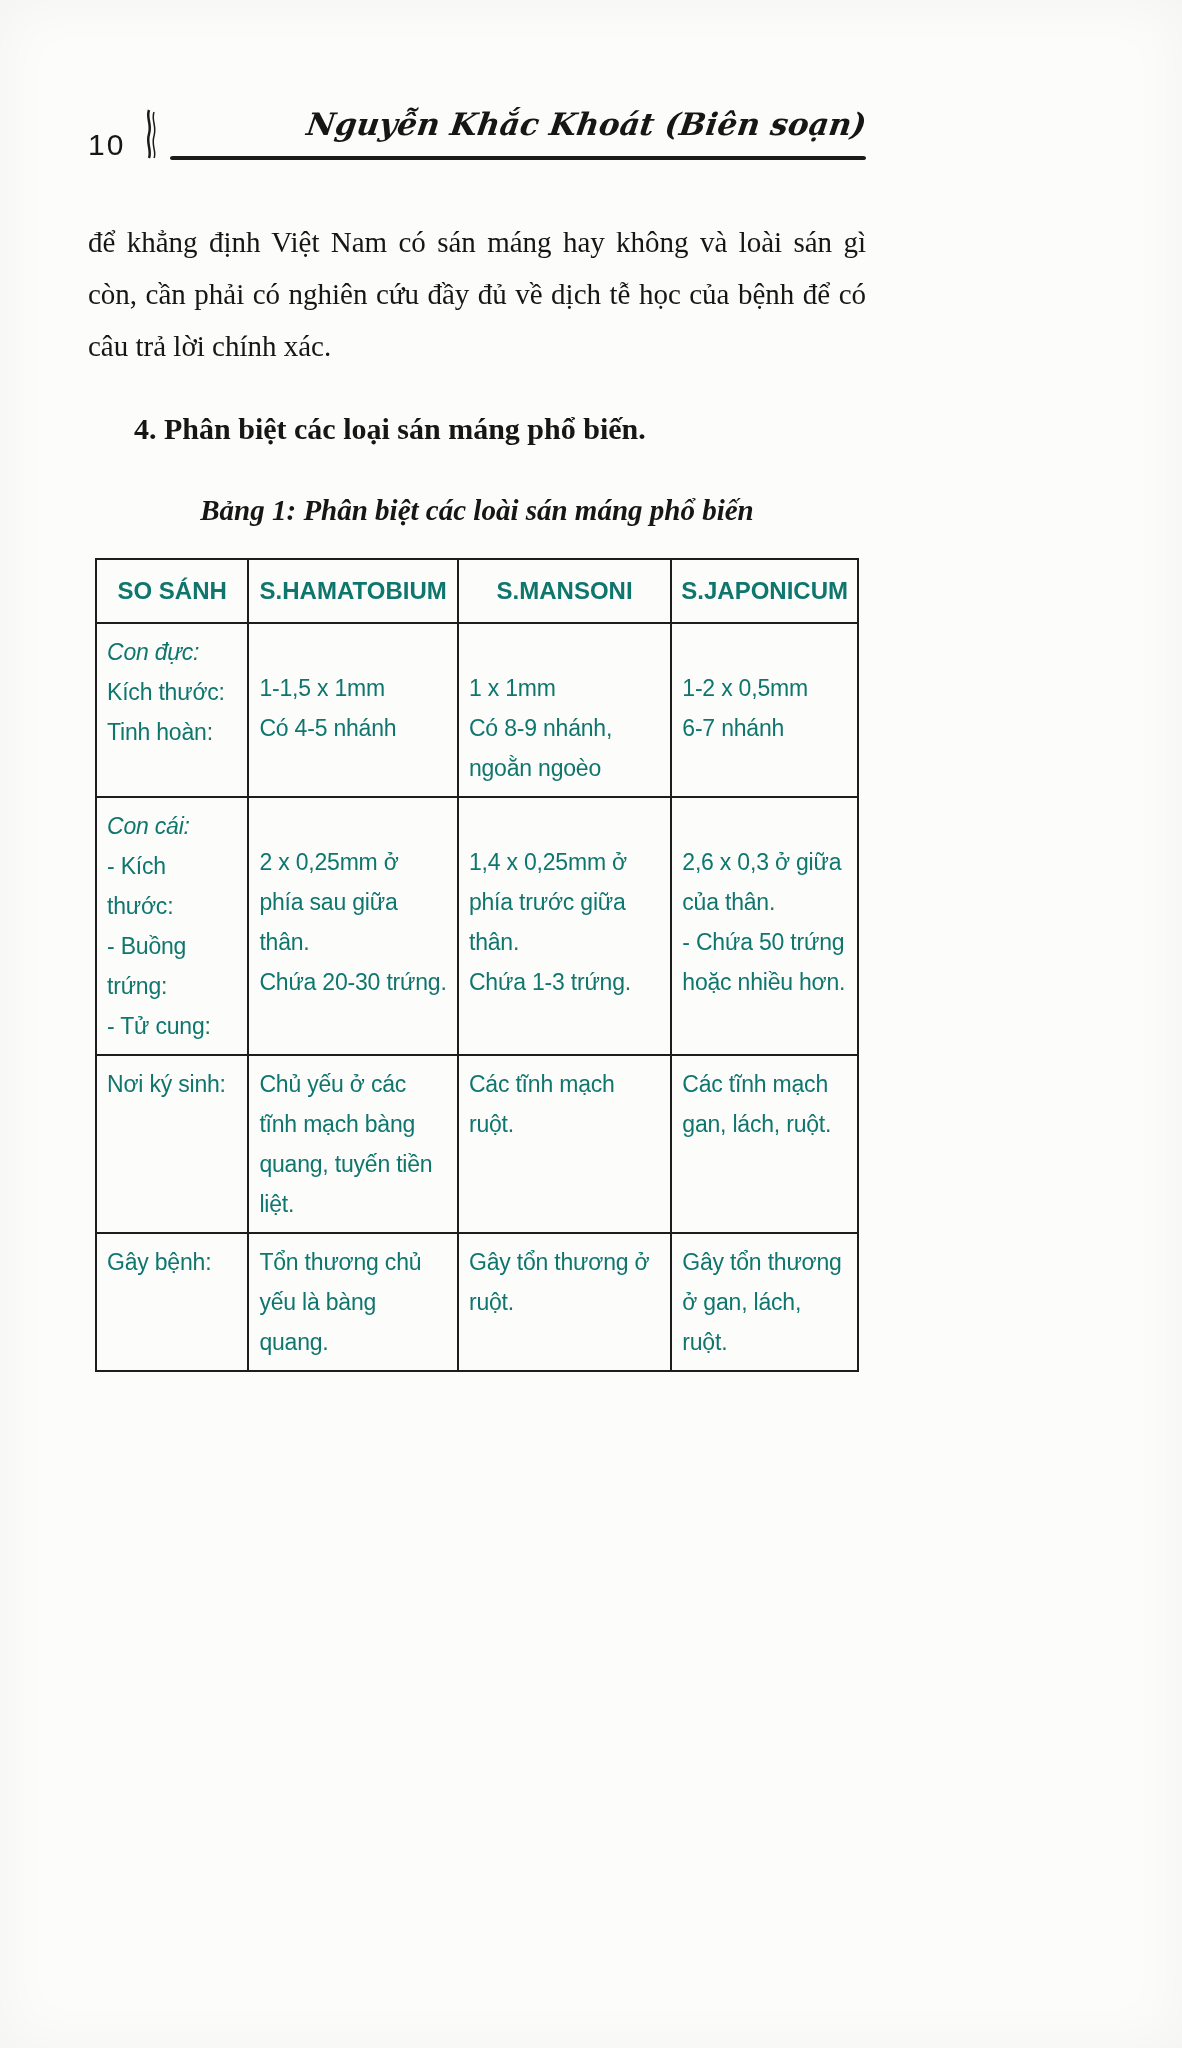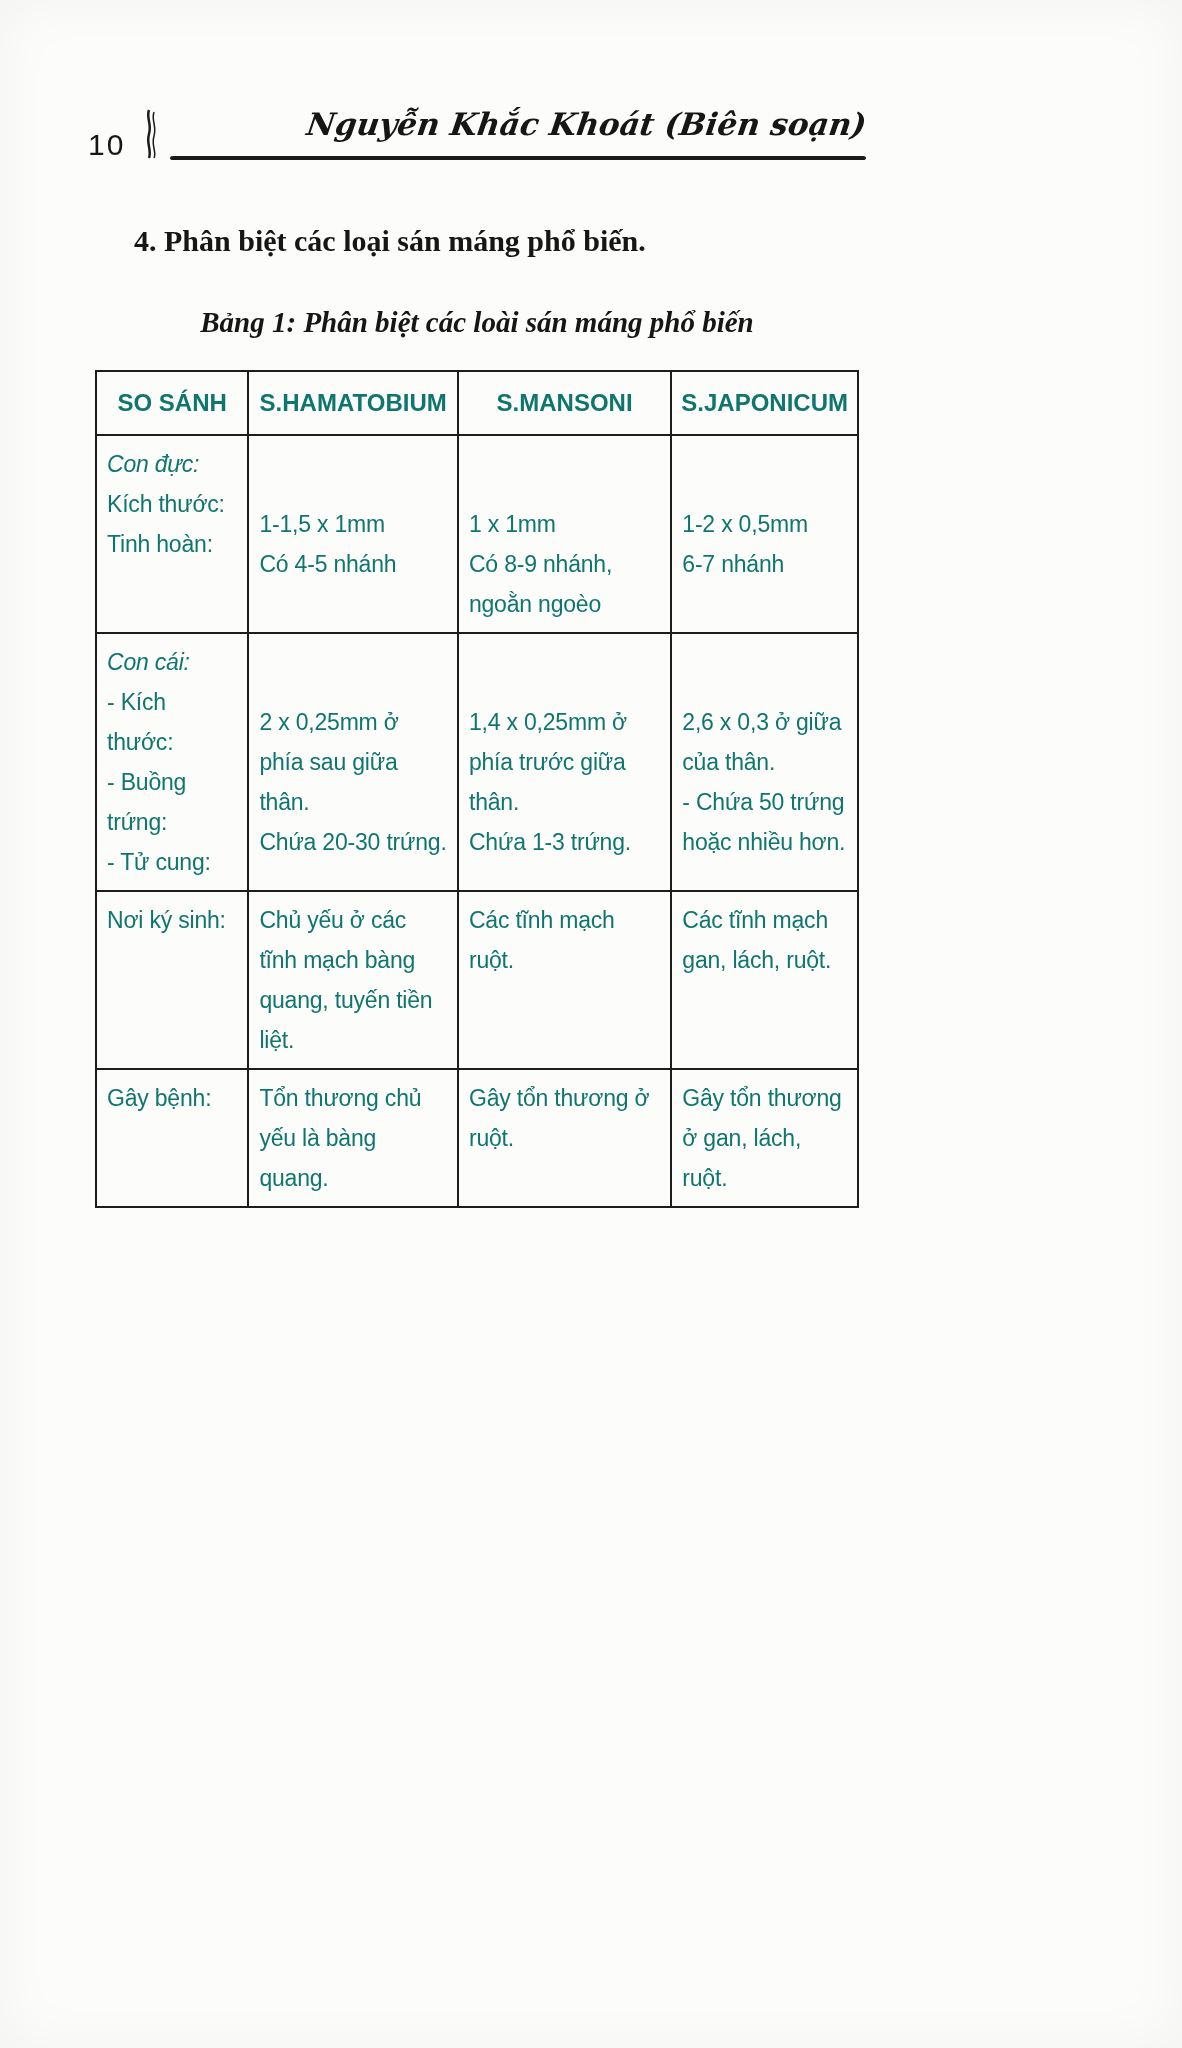--- a/index.html
+++ b/index.html
@@ -107,40 +107,41 @@
     letter-spacing: 0;
   }
   .cell-title {
     font-style: italic;
     line-height: 40px;
   }
   .cell-lines, .value-cell {
     white-space: pre-line;
     line-height: 40px;
   }
-  td.pad-line { padding-top: 68px; } 
+  td.pad-line { padding-top: 44px; } 
 </style>
 </head>
 <body>
 
 <div class="page">
   <div class="content">
 
     <div class="header">
       <div class="page-number">10</div>
       <span class="ornament">
         <svg width="14" height="52" viewBox="0 0 14 52">
           <path d="M5 2 C 2 10, 8 16, 5 26 C 2 36, 8 42, 5 50" stroke="#1b1b1b" stroke-width="2.5" fill="none"></path>
           <path d="M10 4 C 7 12, 13 18, 10 28 C 7 38, 13 44, 10 50" stroke="#1b1b1b" stroke-width="1.5" fill="none"></path>
         </svg>
       </span>
       <div class="author-script">Nguyễn Khắc Khoát (Biên soạn)</div>
       <div class="header-rule"></div>
     </div>
 
+    <p class="para first-para">để khẳng định Việt Nam có sán máng hay không và loài sán gì còn, cần phải có nghiên cứu đầy đủ về dịch tễ học của bệnh để có câu trả lời chính xác.</p>
 
     <h2 class="section-heading">4. Phân biệt các loại sán máng phổ biến.</h2>
 
 
     <div class="table-caption">Bảng 1: Phân biệt các loài sán máng phổ biến</div>
 
     <table class="cmp">
       <colgroup>
           <col class="c1">
           <col class="c2">

